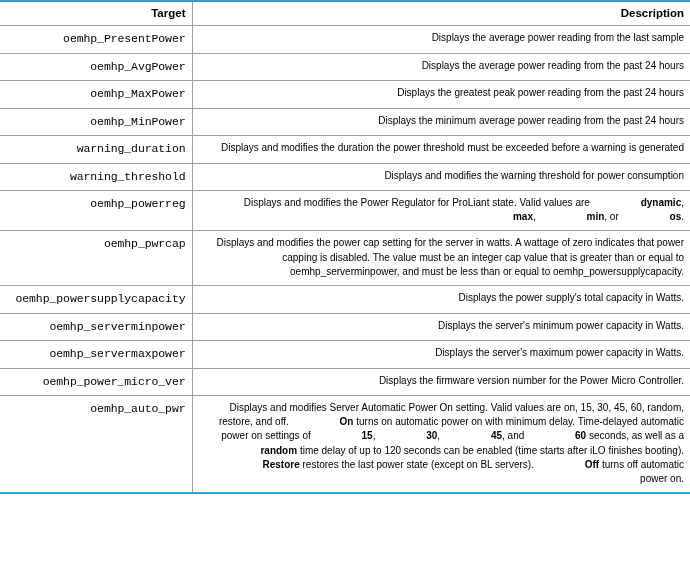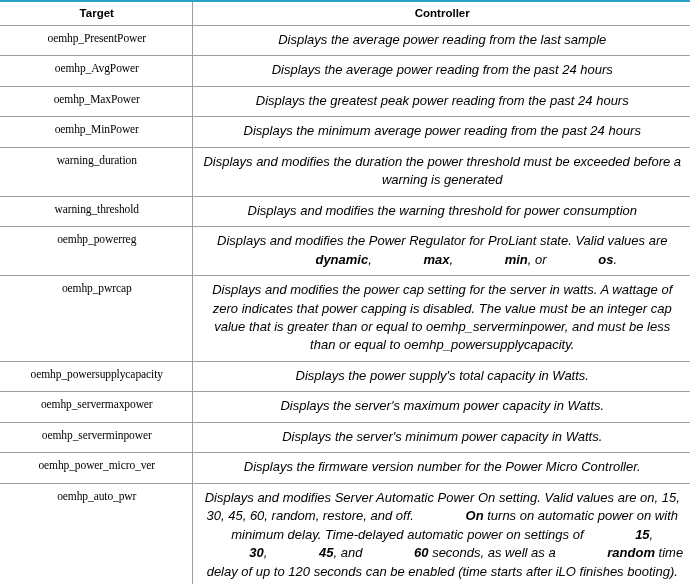--- a/index.html
+++ b/index.html
@@ -21,67 +21,66 @@
     border-top: 2px solid #29a3c8;
     border-bottom: 2px solid #29a3c8;
   }
   .doc-table col.col-target { width: 192px; }
   .doc-table col.col-desc { width: 498px; }
 
   .doc-table th, .doc-table td {
     border-bottom: 1px solid #9aa0a4;
     vertical-align: top;
     padding: 5px 6px 6px 8px;
-    text-align: center;
+    text-align: right;
   }
   .doc-table td.cell-target,
   .doc-table th.head-target {
     border-right: 1px solid #9aa0a4;
   }
   thead th {
     font-size: 11.5px;
     font-weight: bold;
     padding-top: 7px;
     padding-bottom: 7px;
     border-bottom: 1px solid #9aa0a4;
     background: #ffffff;
   }
   tbody tr:last-child td {
     border-bottom: none;
     margin-left: 30px;
   }
   td.cell-target {
-    font-family: Liberation Serif, serif;
+    font-family: Liberation Mono, monospace;
     font-size: 11.5px;
     line-height: 1.35;
     letter-spacing: -0.1px;
     white-space: nowrap;
   }
   td.cell-desc {
-    font-size: 13px;
+    font-size: 10px;
     line-height: 1.42;
-    font-style: italic;
   }
   td.cell-desc b {
     font-weight: bold;
     padding-left: 48px;
   }
 </style>
 </head>
 <body>
 
 <table class="doc-table">
   <colgroup>
     <col class="col-target">
     <col class="col-desc">
   </colgroup>
   <thead>
     <tr>
       <th class="head-target">Target</th>
-      <th class="head-desc">Controller</th>
+      <th class="head-desc">Description</th>
     </tr>
   </thead>
   <tbody id="table-body">
       <tr>
         <td class="cell-target">oemhp_PresentPower</td>
         <td class="cell-desc">Displays the average power reading from the last sample</td>
       </tr>
       <tr>
         <td class="cell-target">oemhp_AvgPower</td>
         <td class="cell-desc">Displays the average power reading from the past 24 hours</td>
@@ -108,26 +107,26 @@
       </tr>
       <tr>
         <td class="cell-target">oemhp_pwrcap</td>
         <td class="cell-desc">Displays and modifies the power cap setting for the server in watts. A wattage of zero indicates that power capping is disabled. The value must be an integer cap value that is greater than or equal to oemhp_serverminpower, and must be less than or equal to oemhp_powersupplycapacity.</td>
       </tr>
       <tr>
         <td class="cell-target">oemhp_powersupplycapacity</td>
         <td class="cell-desc">Displays the power supply's total capacity in Watts.</td>
       </tr>
       <tr>
+        <td class="cell-target">oemhp_serverminpower</td>
+        <td class="cell-desc">Displays the server's minimum power capacity in Watts.</td>
+      </tr>
+      <tr>
         <td class="cell-target">oemhp_servermaxpower</td>
         <td class="cell-desc">Displays the server's maximum power capacity in Watts.</td>
-      </tr>
-      <tr>
-        <td class="cell-target">oemhp_serverminpower</td>
-        <td class="cell-desc">Displays the server's minimum power capacity in Watts.</td>
       </tr>
       <tr>
         <td class="cell-target">oemhp_power_micro_ver</td>
         <td class="cell-desc">Displays the firmware version number for the Power Micro Controller.</td>
       </tr>
       <tr>
         <td class="cell-target">oemhp_auto_pwr</td>
         <td class="cell-desc">Displays and modifies Server Automatic Power On setting. Valid values are on, 15, 30, 45, 60, random, restore, and off. <b>On</b> turns on automatic power on with minimum delay. Time-delayed automatic power on settings of <b>15</b>, <b>30</b>, <b>45</b>, and <b>60</b> seconds, as well as a <b>random</b> time delay of up to 120 seconds can be enabled (time starts after iLO finishes booting). <b>Restore</b> restores the last power state (except on BL servers). <b>Off</b> turns off automatic power on.</td>
       </tr>
     </tbody>

